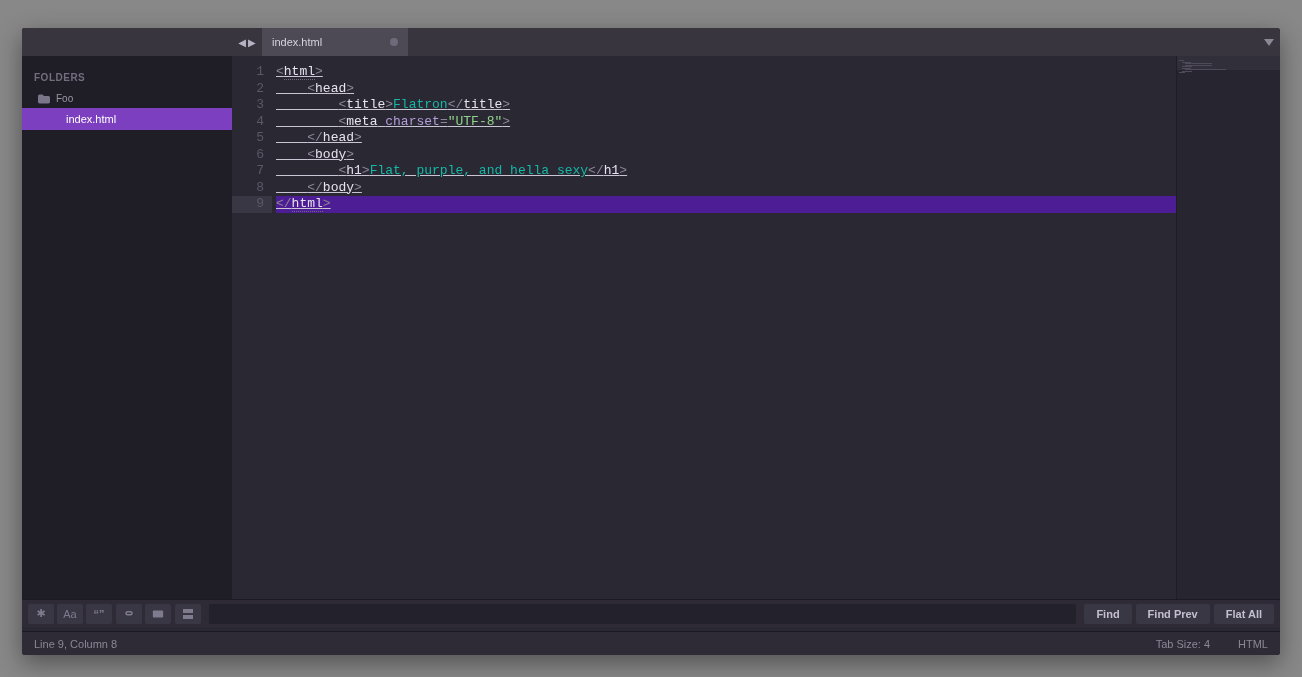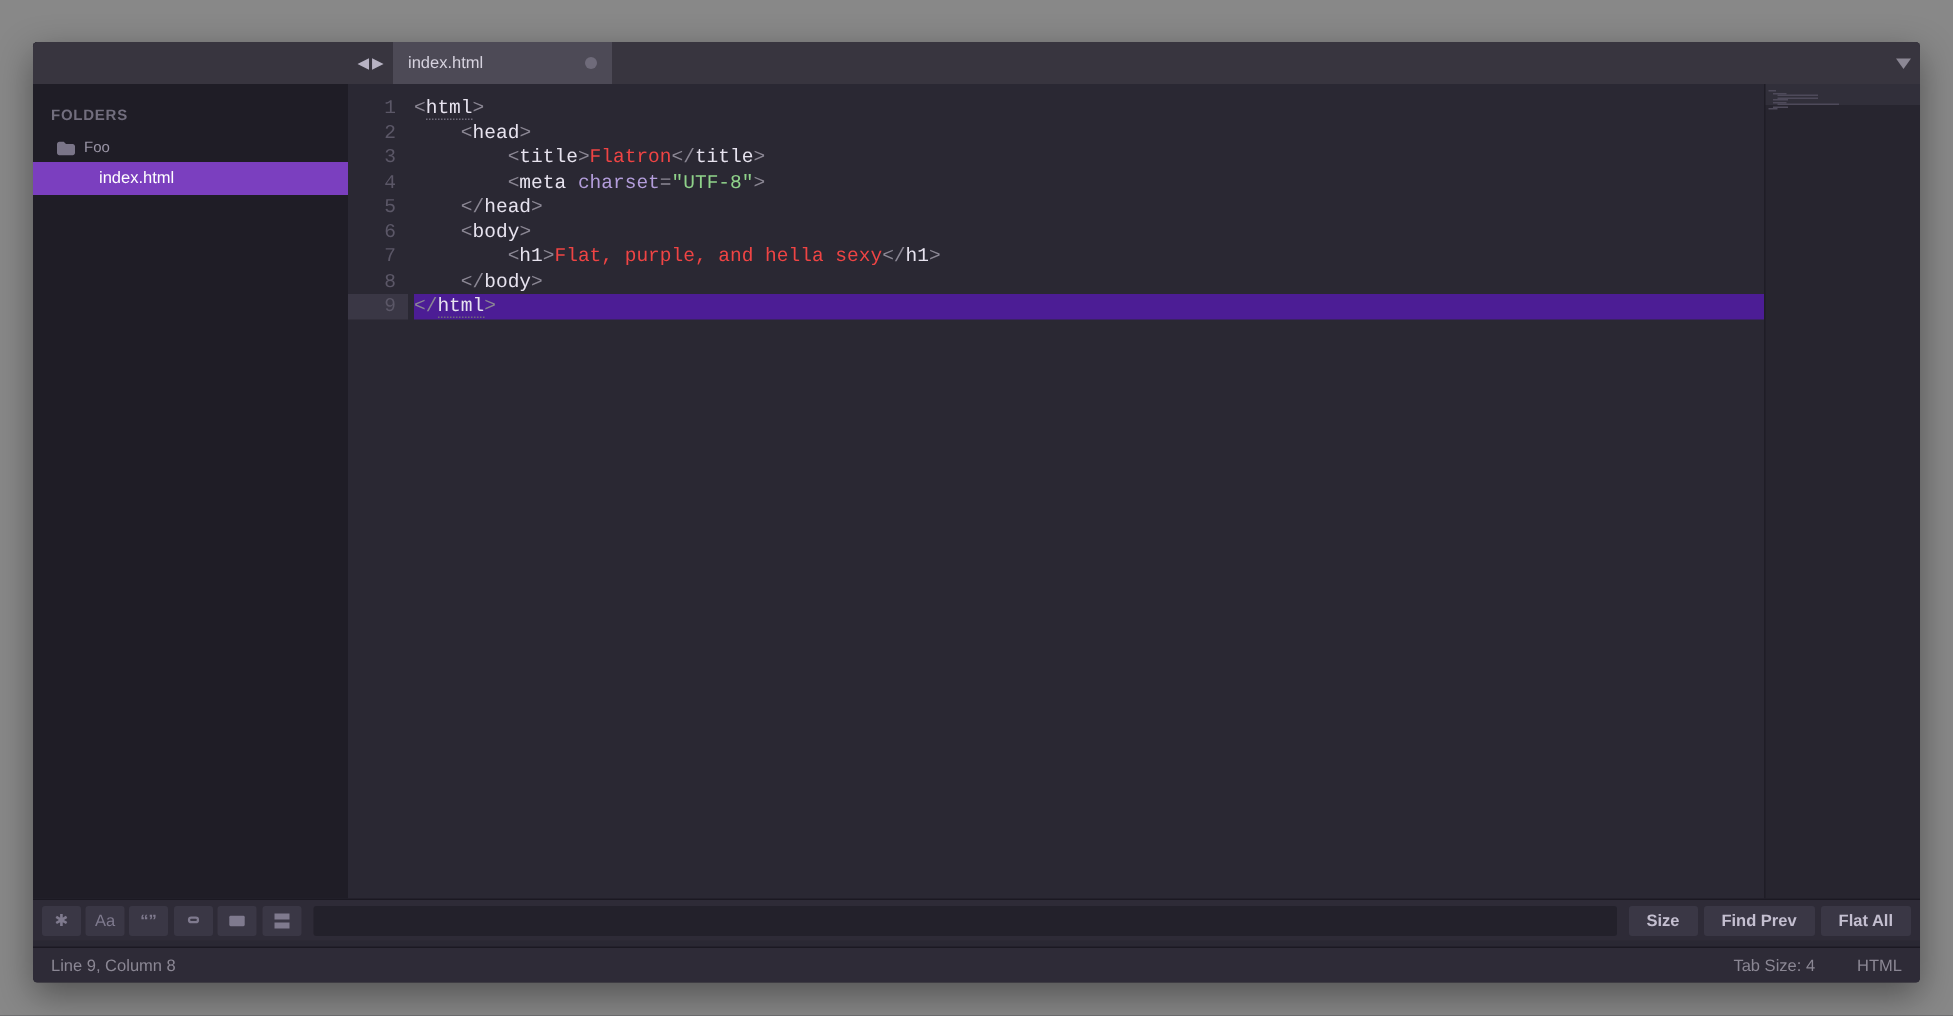--- a/index.html
+++ b/index.html
@@ -33,29 +33,29 @@
   .folder-row { display:flex; align-items:center; gap:6px; padding:4px 12px 4px 16px; color:#9a95a6; font-size:10px; cursor:pointer;}
   .folder-row svg{width:12px;height:10px;fill:#7a7588;}
   .file-row { padding:5px 12px 5px 44px; color:#e9e5f2; font-size:11px; cursor:pointer;}
   .file-row.selected { background:#7b3fbf; color:#fff; }
   
   .editor-wrap { position:absolute; left:210px; right:0; top:28px; bottom:56px; display:flex; }
   .editor { flex:1; background:#2a2833; display:flex; font-family:Consolas,"Courier New",monospace; font-size:13px; line-height:16.5px;}
   .gutter { width:40px; background:#2a2833; text-align:right; padding:8px 8px 0 0; color:#5b5767;}
   .gutter div{height:16.5px;}
   .gutter .active{background:#3a3745; margin-right:-8px; padding-right:8px;}
-  .code { flex:1; padding:8px 0 0 4px; color:#c9c5d4; white-space:pre;}
+  .code { flex:1; padding:8px 0 0 4px; color:#c9c5d4; white-space:pre;text-decoration:underline;}
   .code .line{height:16.5px;}
   .code .line.active{background:#4c1d95;}
   .pun{color:#8b8794;}
   .tagname{color:#e7e3ef;}
   .tagname.u{border-bottom:1px dotted #6f6b7a;}
   .str{color:#8fd28a;}
   .attr{color:#b39ddb;}
-  .txt{color:#ef4444;text-align:center;}
+  .txt{color:#14b8a6;text-align:center;}
   
   .minimap{
     width:104px; background:#27252f; position:relative; border-left:1px solid #1f1d26;
   }
   .minimap-blob{position:absolute; background:#4e4a5a; height:1px;}
   .minimap-viewport{position:absolute; left:0; right:0; top:0; height:14px; background:rgba(120,120,140,0.12);}
   
   .findbar {
     position:absolute; left:0; right:0; bottom:28px; height:28px;
     background:#2e2b37; border-top:1px solid #1b1922; display:flex; align-items:center; padding:0 6px; gap:4px;
@@ -170,21 +170,21 @@
     </div>
     <div class="fb-group">
       <div class="fb-btn">
         <svg viewBox="0 0 12 12">
             <rect x="1" y="1" width="10" height="4"></rect>
             <rect x="1" y="7" width="10" height="4"></rect>
           </svg>
       </div>
     </div>
     <input class="fb-input" placeholder="" style="">
-    <div class="fb-action">Size</div>
+    <div class="fb-action">Find</div>
     <div class="fb-action">Find Prev</div>
     <div class="fb-action">Flat All</div>
   </div>
 
   <div class="statusbar">
     <span class="cell" style="padding-left:0">Line 9, Column 8</span>
     <span class="spacer"></span>
     <span class="cell">Tab Size: 4</span>
     <span class="cell" style="padding-right:0">HTML</span>
   </div>

